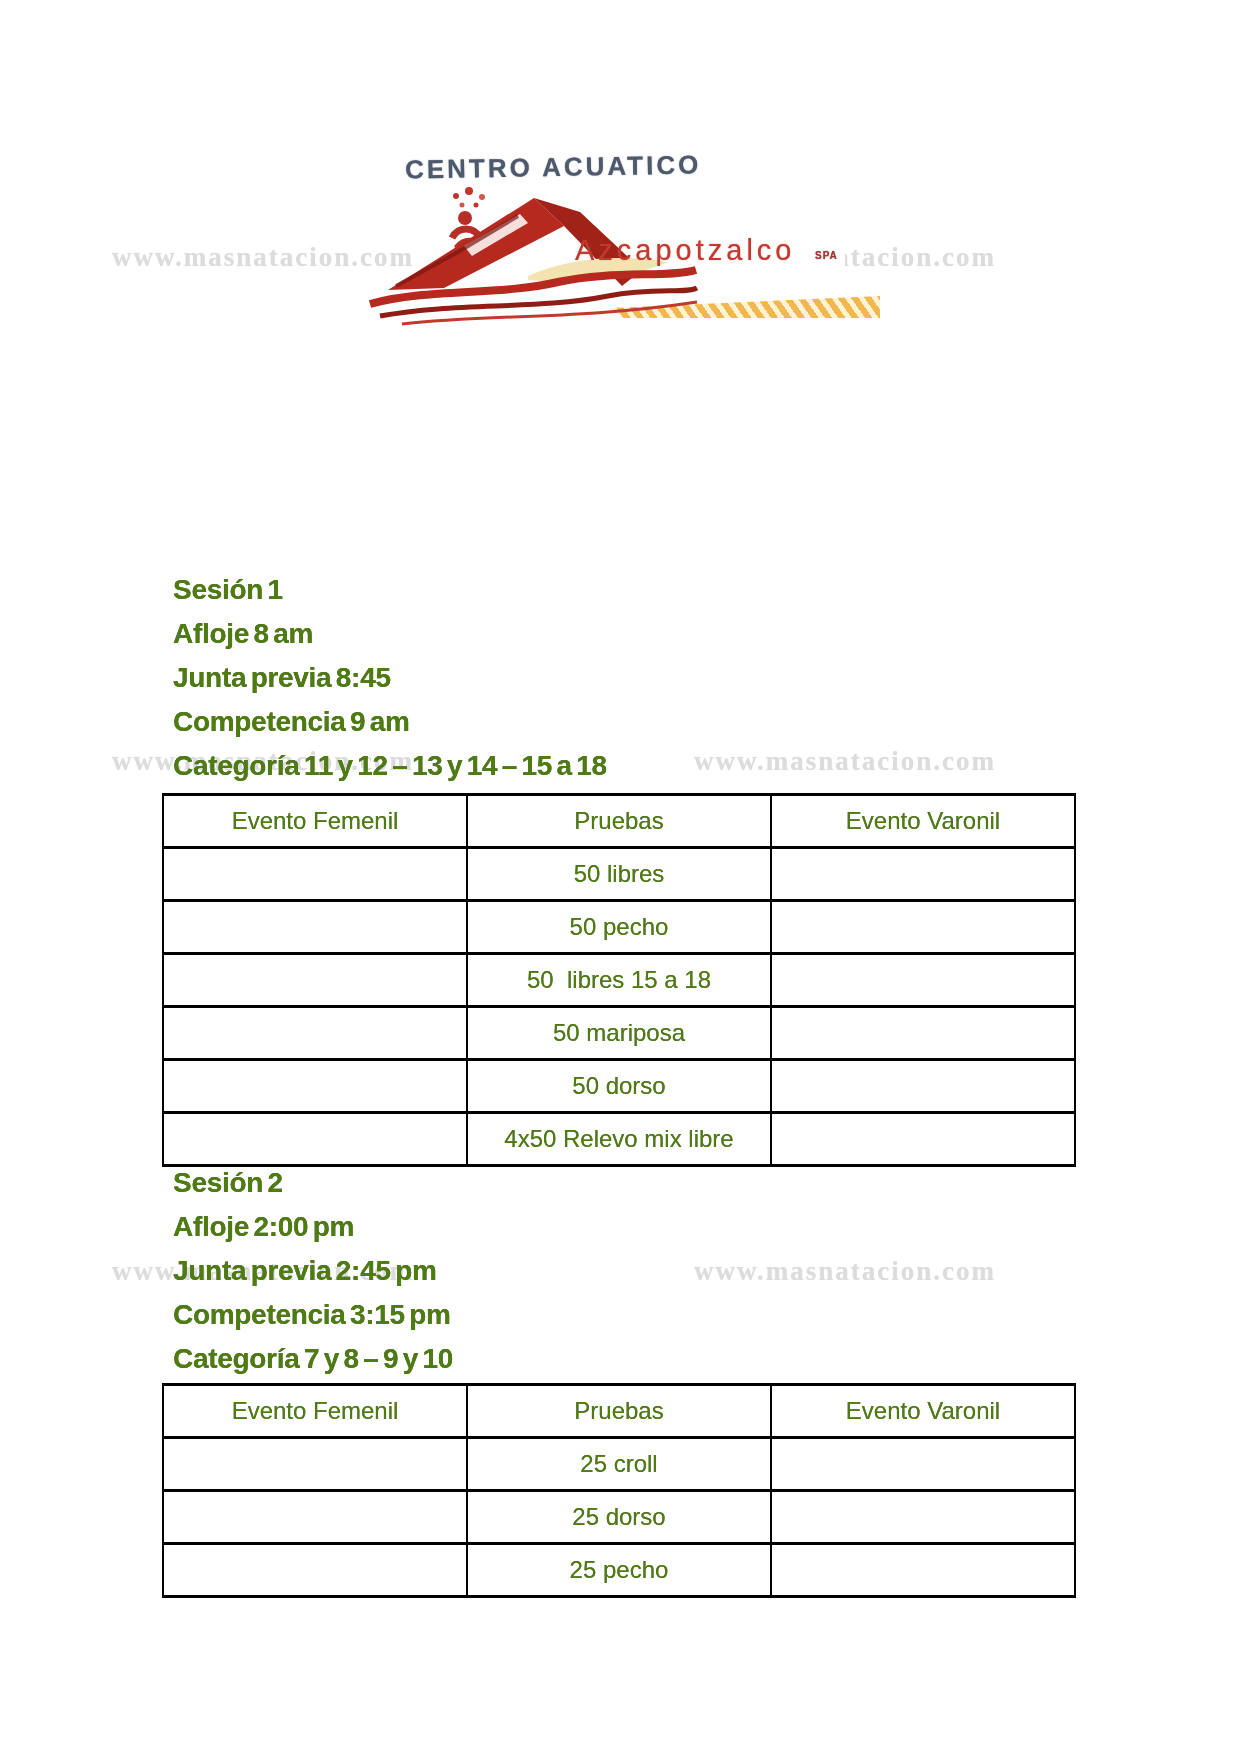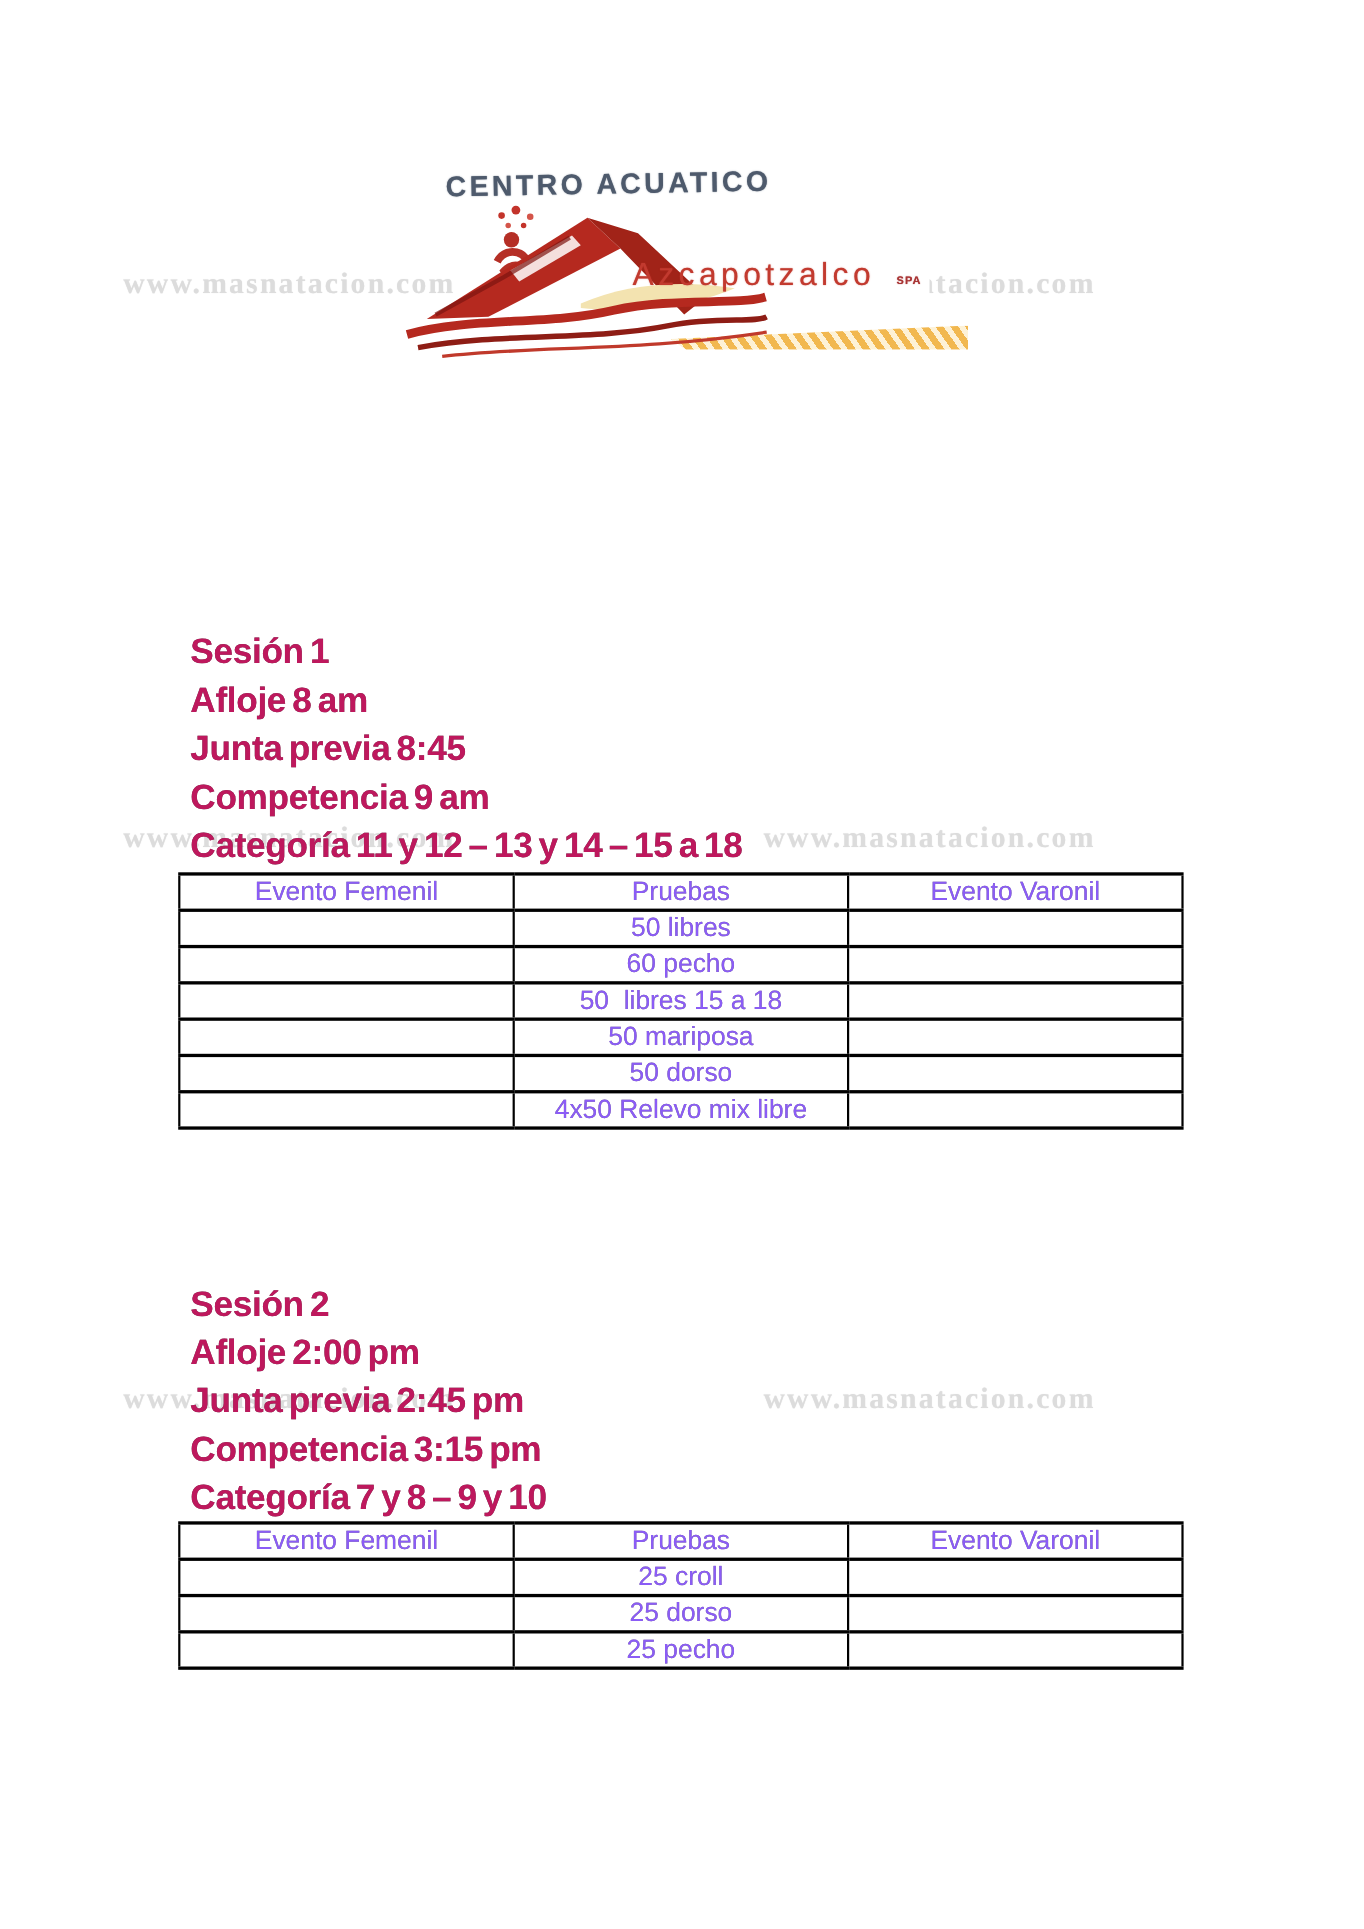--- a/index.html
+++ b/index.html
@@ -34,33 +34,33 @@
     font-weight:normal;font-size:29px;letter-spacing:4px;color:#c23a2f;
     text-shadow:0 0 1.2px rgba(194,58,47,.7);
   }
   .logo-mark{
     position:absolute;left:455px;top:88px;font-size:10px;font-weight:bold;
     color:#a83434;text-shadow:0 0 1px rgba(168,52,52,.9);letter-spacing:1px;margin-top:22px;
   }
   
   .tline{
     position:absolute;left:173px;z-index:2;white-space:nowrap;
-    font-weight:bold;font-size:32px;color:#be185d;
+    font-weight:bold;font-size:28px;color:#4d7c0f;
     letter-spacing:-0.3px;word-spacing:-3px;
     text-shadow:0 0 .6px rgba(0,0,0,.65);
   }
   
   .tbl{
     position:absolute;left:162px;width:912px;z-index:2;
     border-collapse:collapse;table-layout:fixed;
   }
   .tbl td{
     border:2px solid #000;border-top-width:3px;border-bottom-width:3px;
-    height:30px;padding:0;text-align:center;vertical-align:middle;
-    font-size:24px;color:#8b5cf6;white-space:pre;
+    height:30px;padding:10px;text-align:center;vertical-align:middle;
+    font-size:24px;color:#4d7c0f;white-space:pre;
     text-shadow:0 0 .5px rgba(0,0,0,.55);
   }
 </style>
 </head>
 <body>
 
 <div class="page">
 
   <div class="wm" style="left:112px;top:242px">www.masnatacion.com</div>
   <div class="wm" style="left:694px;top:242px">www.masnatacion.com</div>
@@ -118,21 +118,21 @@
       <td>Pruebas</td>
       <td>Evento Varonil</td>
     </tr>
     <tr>
       <td></td>
       <td>50 libres</td>
       <td></td>
     </tr>
     <tr>
       <td></td>
-      <td>60 pecho</td>
+      <td>50 pecho</td>
       <td></td>
     </tr>
     <tr>
       <td></td>
       <td>50  libres 15 a 18</td>
       <td></td>
     </tr>
     <tr>
       <td></td>
       <td>50 mariposa</td>

